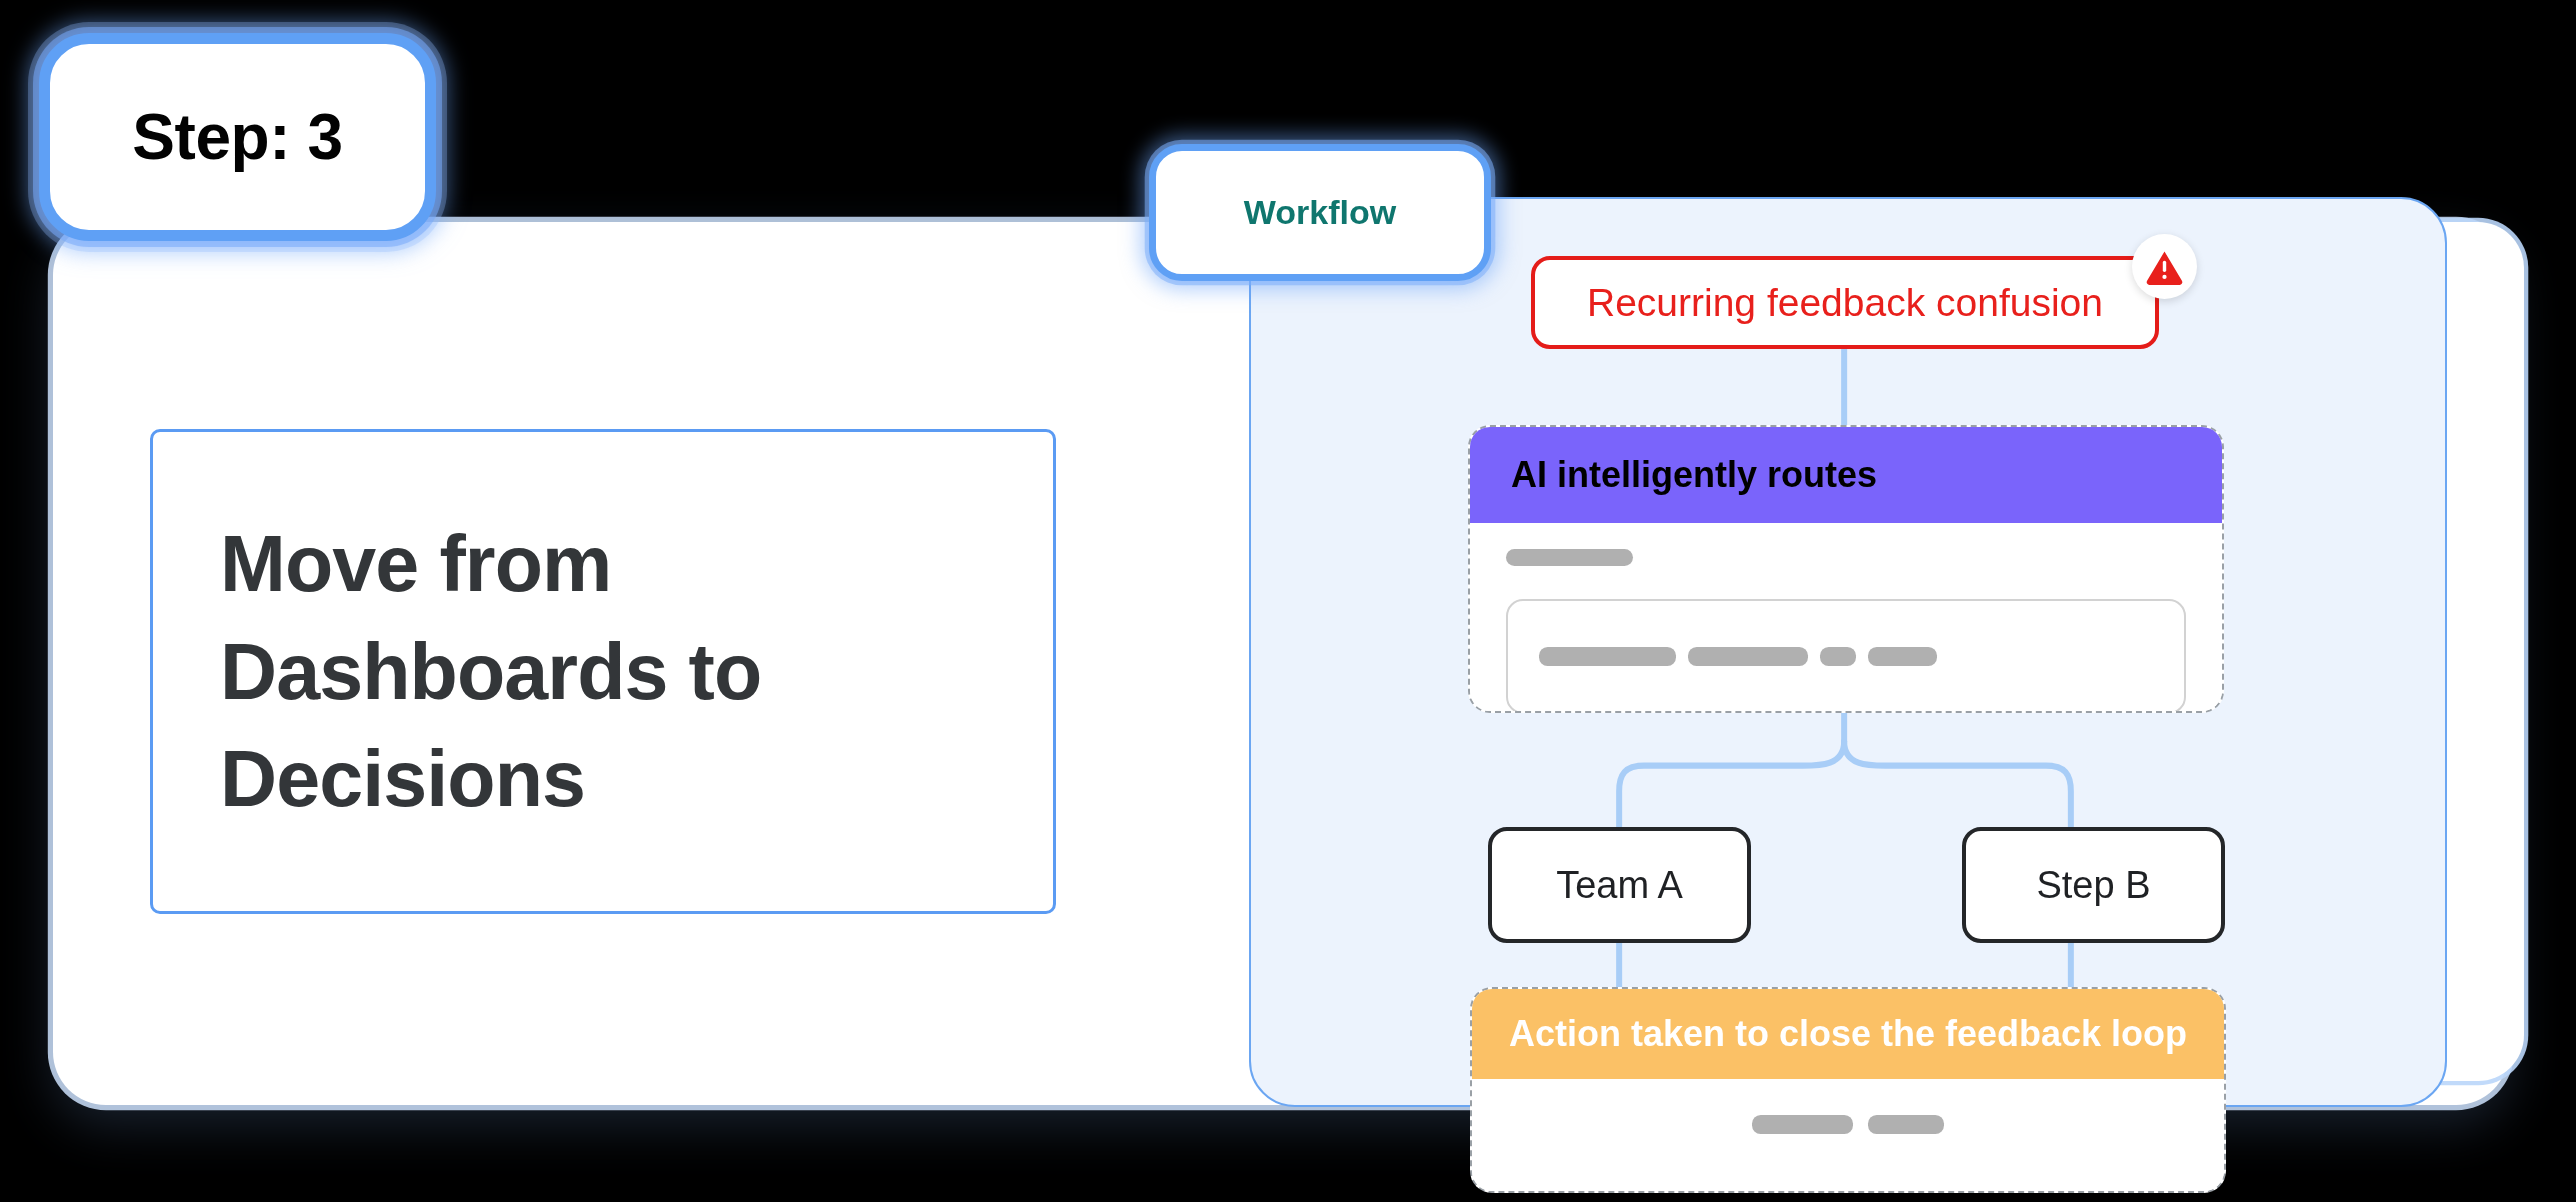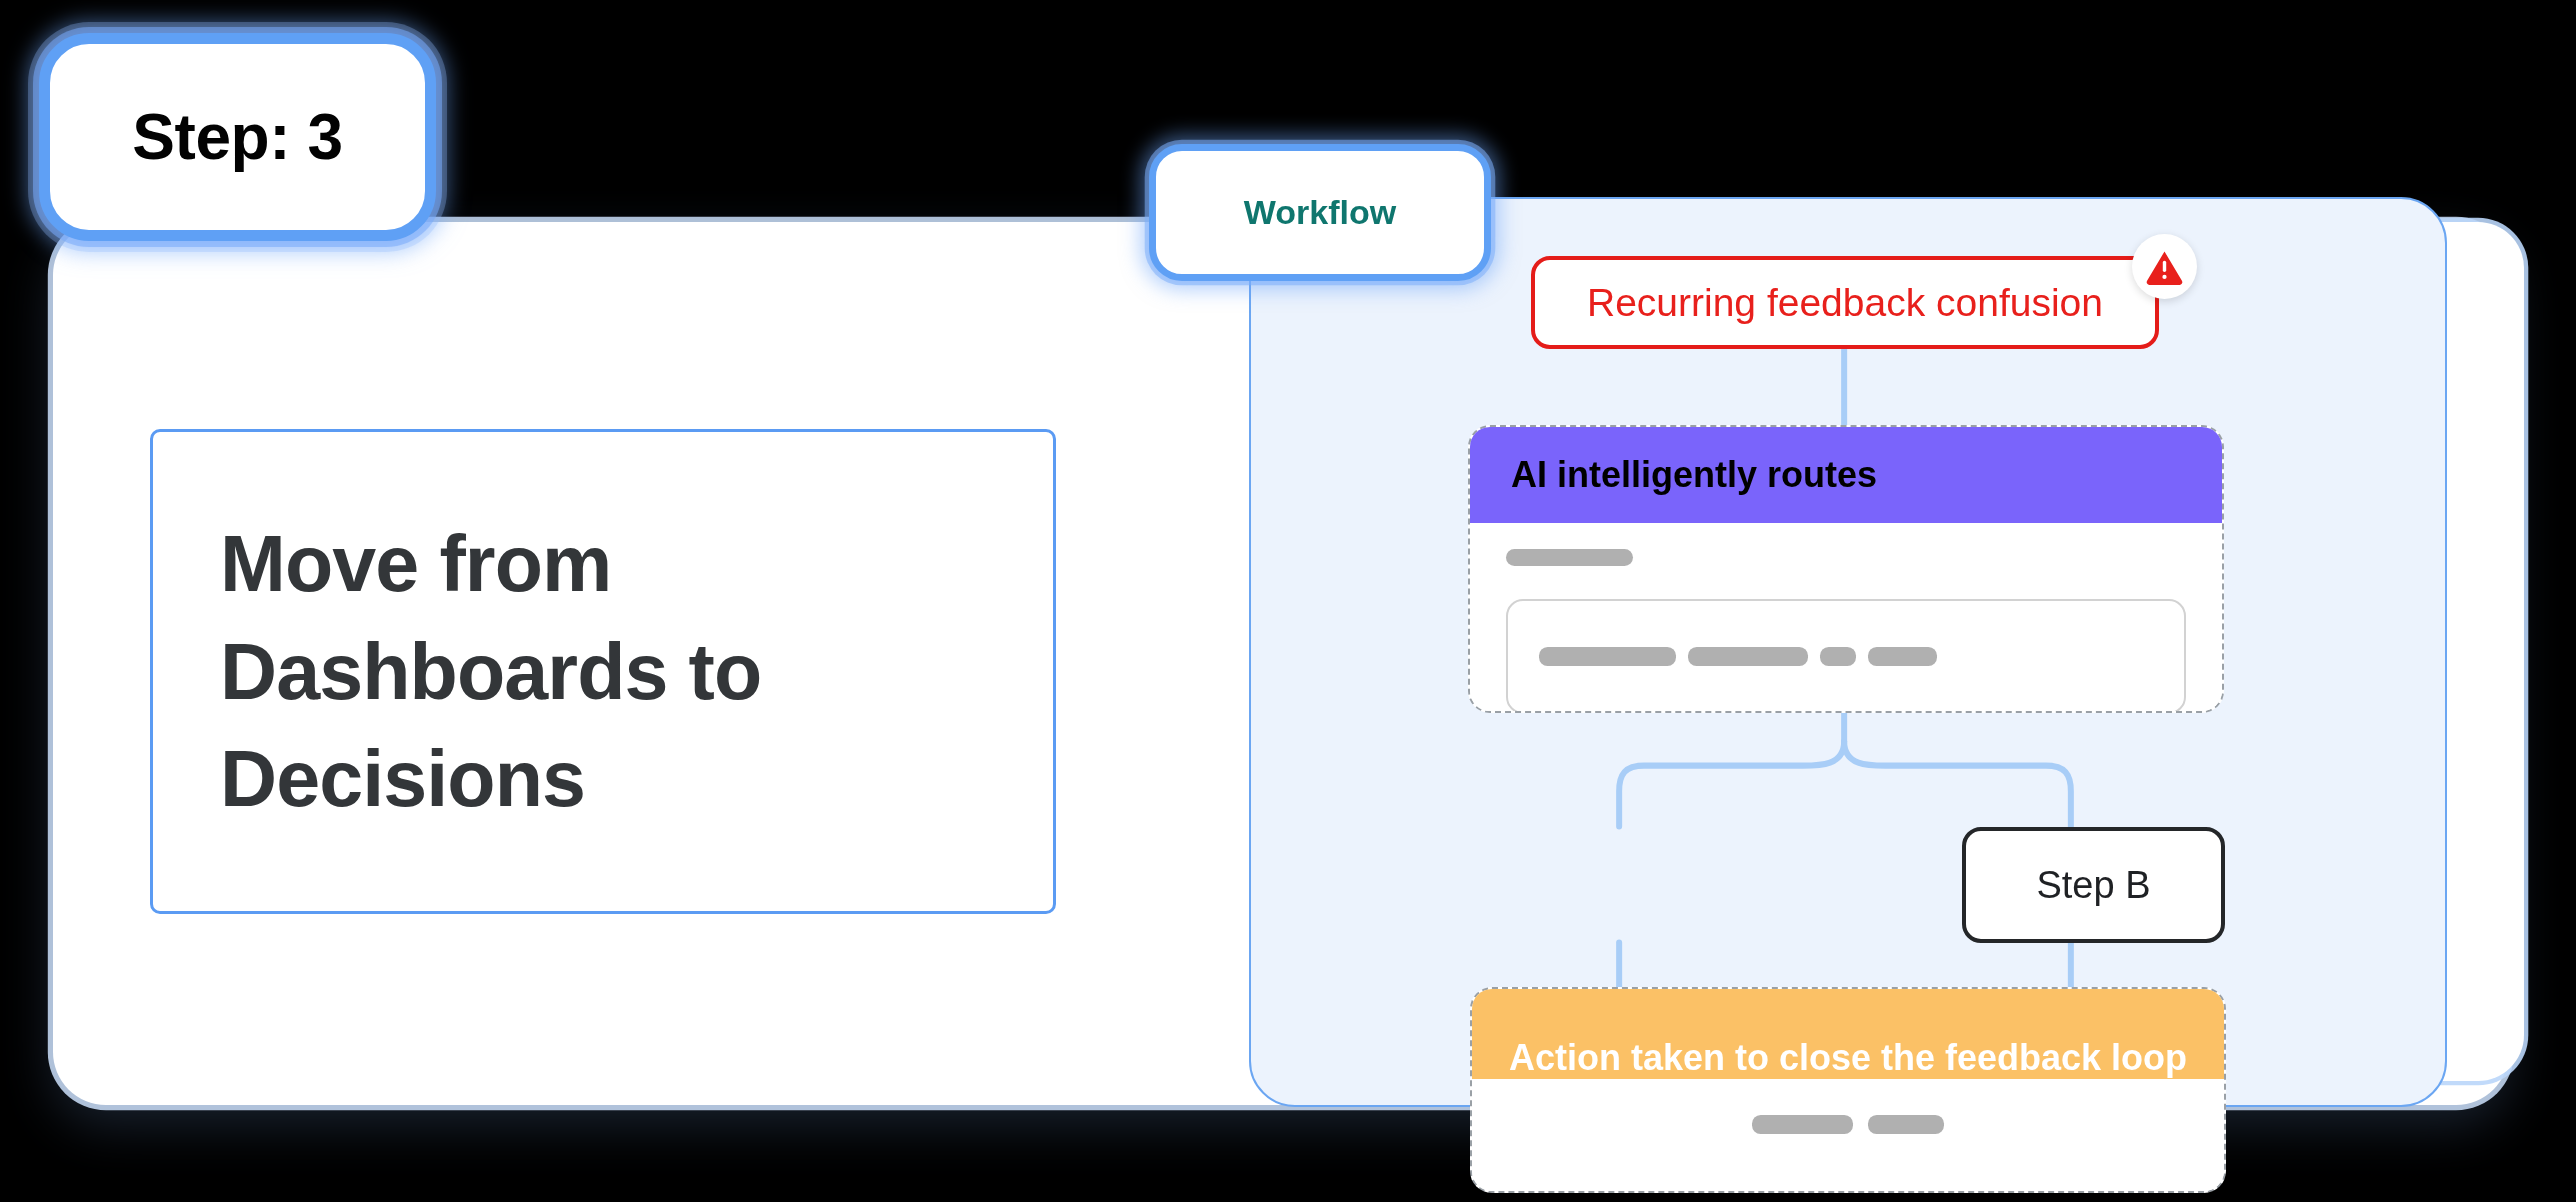--- a/index.html
+++ b/index.html
@@ -164,21 +164,21 @@
   .action-card {
     position: absolute; left: 1470px; top: 987px;
     width: 756px; height: 206px;
     background: #ffffff;
     border: 2.6px dashed #9aa0a6;
     border-radius: 22px;
     z-index: 28; overflow: hidden;
   }
   .action-card-header {
     height: 90px; background: #fbc166;
-    display: flex; align-items: flex-end; justify-content: center;
+    display: flex; align-items: center; justify-content: center;
   }
   .action-card-header-label {
     font-size: 36px; font-weight: 600; color: #ffffff; white-space: nowrap;
   }
   .action-card-body {
     background: #ffffff; height: 100%;
     display: flex; align-items: flex-start; justify-content: center;
     gap: 15.5px; padding-top: 36px;
   }
   .action-card-body .skel-bar { height: 19px; }
@@ -239,20 +239,23 @@
       <div class="skel-bar ai-label-bar"></div>
       <div class="ai-input">
         <div class="skel-bar" style="width:137px"></div>
         <div class="skel-bar" style="width:120px"></div>
         <div class="skel-bar" style="width:36px"></div>
         <div class="skel-bar" style="width:69px"></div>
       </div>
     </div>
   </div>
 
+  <div class="team-node team-a">
+    <span class="team-node-label">Team A</span>
+  </div>
   <div class="team-node team-b">
     <span class="team-node-label">Step B</span>
   </div>
 
   <div class="action-card">
     <div class="action-card-header">
       <span class="action-card-header-label">Action taken to close the feedback loop</span>
     </div>
     <div class="action-card-body">
       <div class="skel-bar" style="width:101px"></div>

